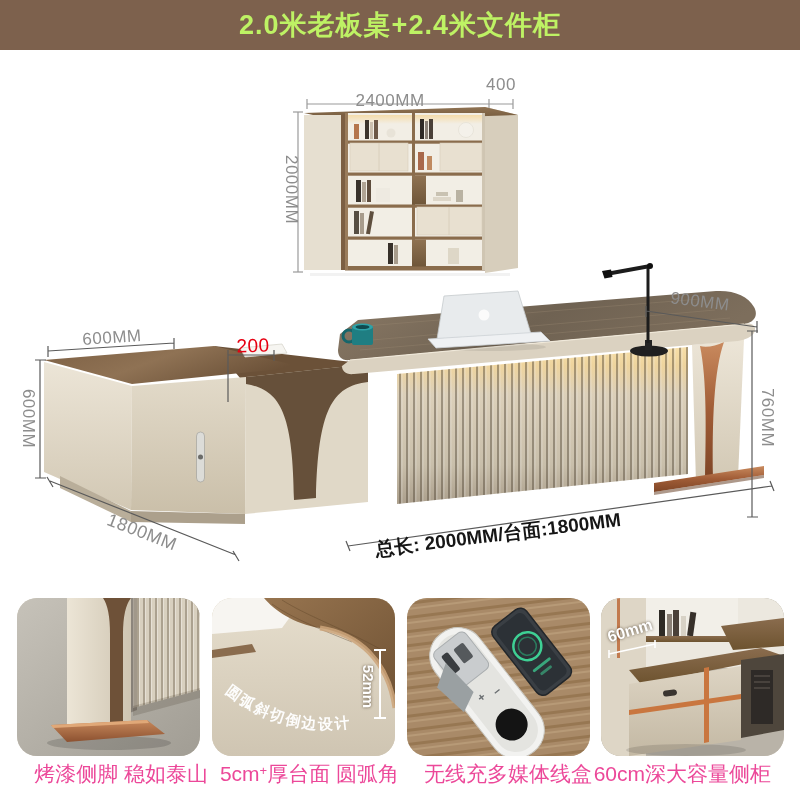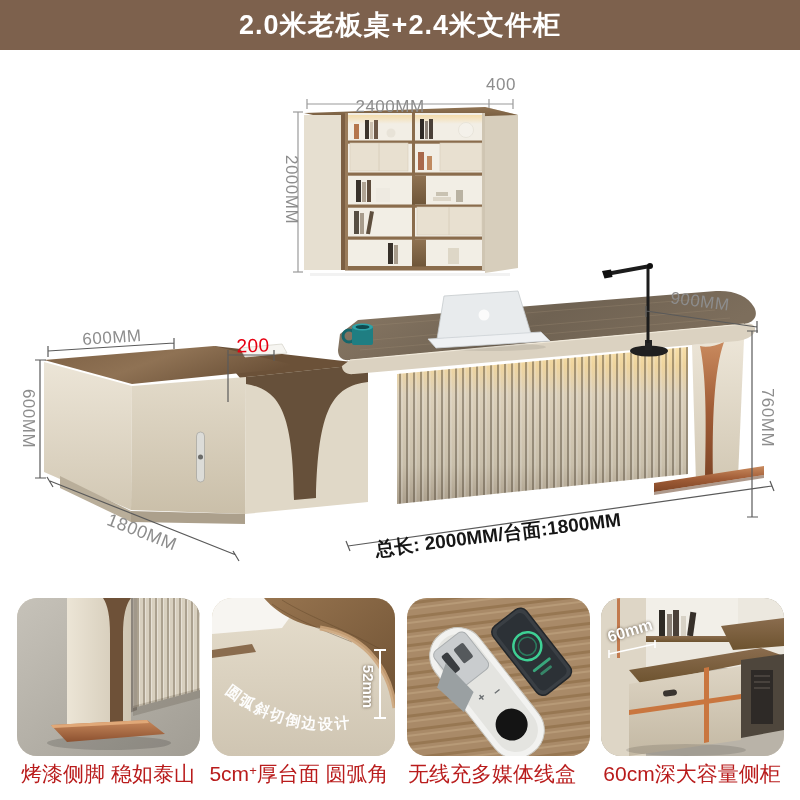--- a/index.html
+++ b/index.html
@@ -2,31 +2,31 @@
 <html><head>
 <meta charset="utf-8">
 <style>
   html,body{margin:0;padding:0;}
   body{width:800px;height:800px;background:#ffffff;position:relative;overflow:hidden;
        font-family:"Liberation Sans","DejaVu Sans",sans-serif;}
   .abs{position:absolute;}
   
   #header{left:0;top:0;width:800px;height:50px;background:#7d614d;display:flex;
           align-items:center;justify-content:center;}
-  #header .title{color:#ffffff;font-size:27px;font-weight:700;letter-spacing:1px;text-align:center;}
+  #header .title{color:#bef264;font-size:27px;font-weight:700;letter-spacing:1px;text-align:center;}
   
   .dim{position:absolute;font-size:17px;line-height:1;color:#8d8d8d;text-align:center;
        white-space:nowrap;letter-spacing:.5px;}
   .dim.red{color:#e60012;font-size:19px;}
   .dim.total{color:#161616;font-weight:700;font-size:19px;letter-spacing:0;}
   
   .thumb{position:absolute;top:598px;width:183px;height:158px;border-radius:20px;
          overflow:hidden;background:#d8d0c0;}
   .thumb svg{display:block;}
-  .cap{position:absolute;top:760px;width:200px;text-align:center;color:#b91c1c;
+  .cap{position:absolute;top:760px;width:200px;text-align:right;color:#ec4899;
        font-size:21px;font-weight:500;white-space:nowrap;}
   .cap sup{font-size:13px;vertical-align:6px;}
   .t-note{position:absolute;color:#fff;font-weight:700;white-space:nowrap;
           text-shadow:0 0 3px rgba(60,45,25,.8);}
 </style>
 </head>
 <body>
 
 <div id="header" class="abs">
   <span class="title">2.0米老板桌+2.4米文件柜</span>
@@ -104,21 +104,21 @@
       <rect x="90" y="133" width="4" height="21" fill="#a89c8c"></rect>
       <rect x="96" y="131" width="4" height="23" fill="#5f4f3e" transform="rotate(10 98 154)"></rect>
       <rect x="118" y="163" width="5" height="21" fill="#37302a"></rect>
         <rect x="124" y="165" width="4" height="19" fill="#a89c8c"></rect>
       <rect x="178" y="168" width="11" height="16" fill="#ded7c7"></rect>
     </g>
     <rect x="40" y="193" width="200" height="3" fill="#000" opacity=".05"></rect>
   </g>
 </svg>
 
-<div class="dim" style="left:328px;top:98px;width:124px">2400MM</div>
+<div class="dim" style="left:328px;top:92px;width:124px">2400MM</div>
 <div class="dim" style="left:473px;top:76px;width:56px">400</div>
 <div class="dim" style="left:250px;top:181px;width:82px;transform:rotate(90deg)">2000MM</div>
 
 <svg class="abs" style="left:0;top:250px" width="800" height="330" viewBox="0 0 800 330">
   <defs>
     <linearGradient id="dk-woodTop" x1="0" y1="0" x2="1" y2=".25">
       <stop offset="0" stop-color="#8b7a66"></stop>
         <stop offset=".55" stop-color="#6f6252"></stop>
         <stop offset="1" stop-color="#7d6e5c"></stop>
     </linearGradient>
@@ -365,15 +365,15 @@
 
 <div class="cap" style="left:8px">
   <span>烤漆侧脚 稳如泰山</span>
 </div>
 <div class="cap" style="left:199px">
   <span>5cm</span><sup>+</sup><span>厚台面 圆弧角</span>
 </div>
 <div class="cap" style="left:392px">
   <span>无线充多媒体线盒</span>
 </div>
-<div class="cap" style="left:592px">
+<div class="cap" style="left:571px">
   <span>60cm深大容量侧柜</span>
 </div>
 
 </body></html>

